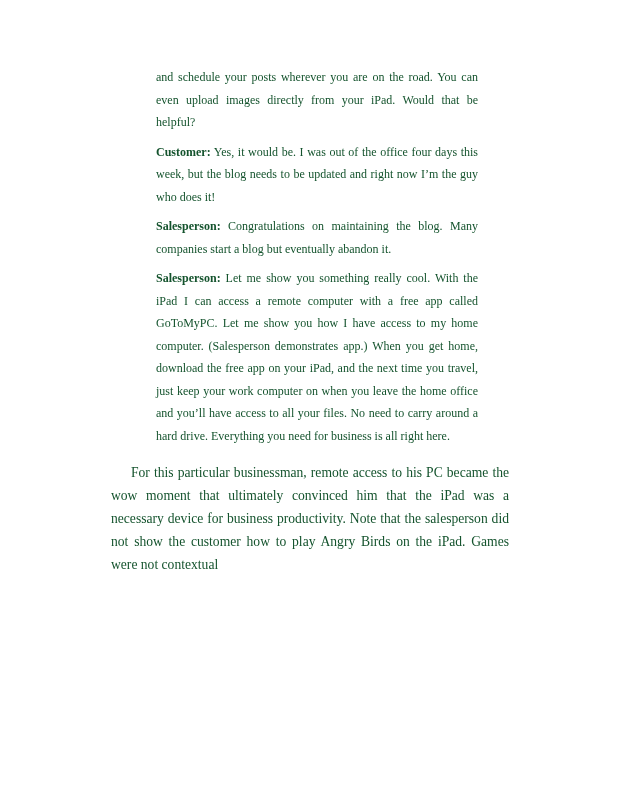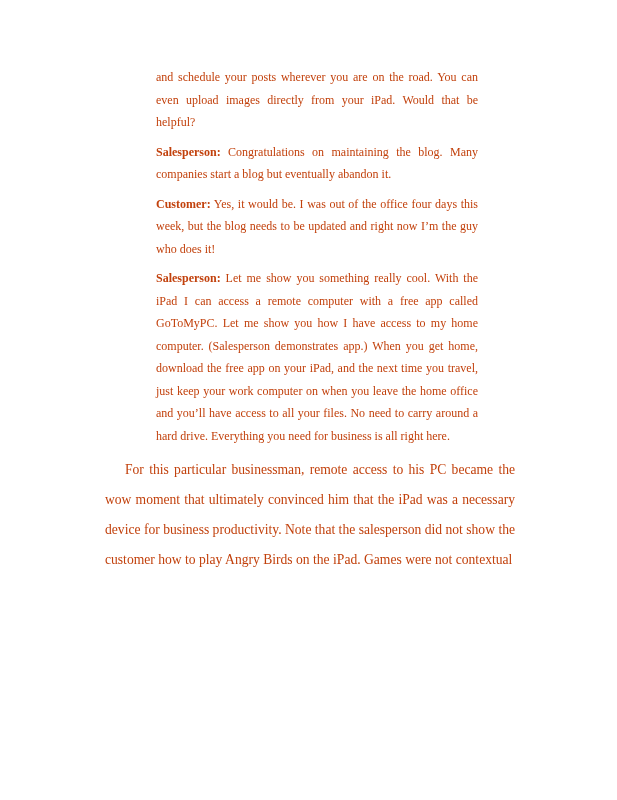--- a/index.html
+++ b/index.html
@@ -8,47 +8,47 @@
     background: #ffffff;
   }
   .page {
     position: relative;
     width: 617px;
     height: 700px;
     background: #ffffff;
     box-sizing: border-box;
     padding: 66px 94px 0 97px;
     font-family: "Liberation Serif", "DejaVu Serif", serif;
-    color: #c2410c;
+    color: #14532d;
     overflow: hidden;
   }
   .dialogue p {
     margin: 0 45px 7px 59px;
     font-size: 12px;
     line-height: 22.5px;
     text-align: justify;
   }
   .dialogue p:last-child {
     margin-bottom: 4px;
   }
   .speaker {
     font-weight: bold;
   }
   .closing {
-    margin: 8px;
+    margin: 14px;
     font-size: 13.6px;
-    line-height: 30px;
+    line-height: 23px;
     text-align: justify;
     text-indent: 20px;
   }
 </style>
 </head>
 <body>
 
 <div class="page">
   <div class="dialogue">
     <p><b class="speaker"></b> <span>and schedule your posts wherever you are on the road. You can even upload images directly from your iPad. Would that be helpful?</span></p>
+    <p><b class="speaker">Customer:</b> <span>Yes, it would be. I was out of the office four days this week, but the blog needs to be updated and right now I’m the guy who does it!</span></p>
     <p><b class="speaker">Salesperson:</b> <span>Congratulations on maintaining the blog. Many companies start a blog but eventually abandon it.</span></p>
-    <p><b class="speaker">Customer:</b> <span>Yes, it would be. I was out of the office four days this week, but the blog needs to be updated and right now I’m the guy who does it!</span></p>
     <p><b class="speaker">Salesperson:</b> <span>Let me show you something really cool. With the iPad I can access a remote computer with a free app called GoToMyPC. Let me show you how I have access to my home computer. (Salesperson demonstrates app.) When you get home, download the free app on your iPad, and the next time you travel, just keep your work computer on when you leave the home office and you’ll have access to all your files. No need to carry around a hard drive. Everything you need for business is all right here.</span></p>
   </div>
   <p class="closing"><span>For this particular businessman, remote access to his PC became the wow moment that ultimately convinced him that the iPad was a necessary device for business productivity. Note that the salesperson did not show the customer how to play Angry Birds on the iPad. Games were not contextual</span></p>
 </div>
 
 </body></html>

